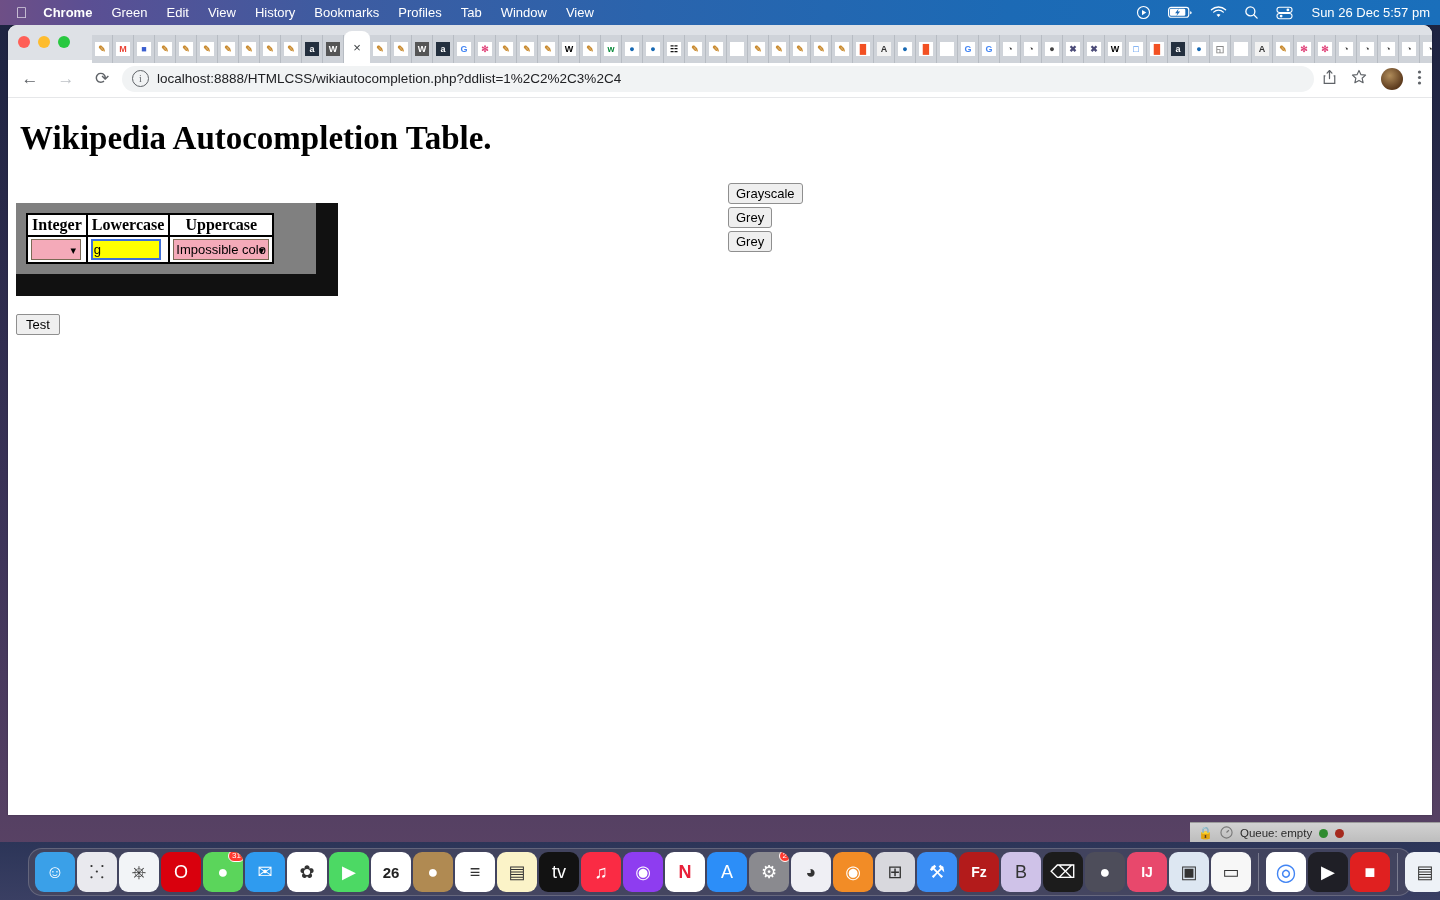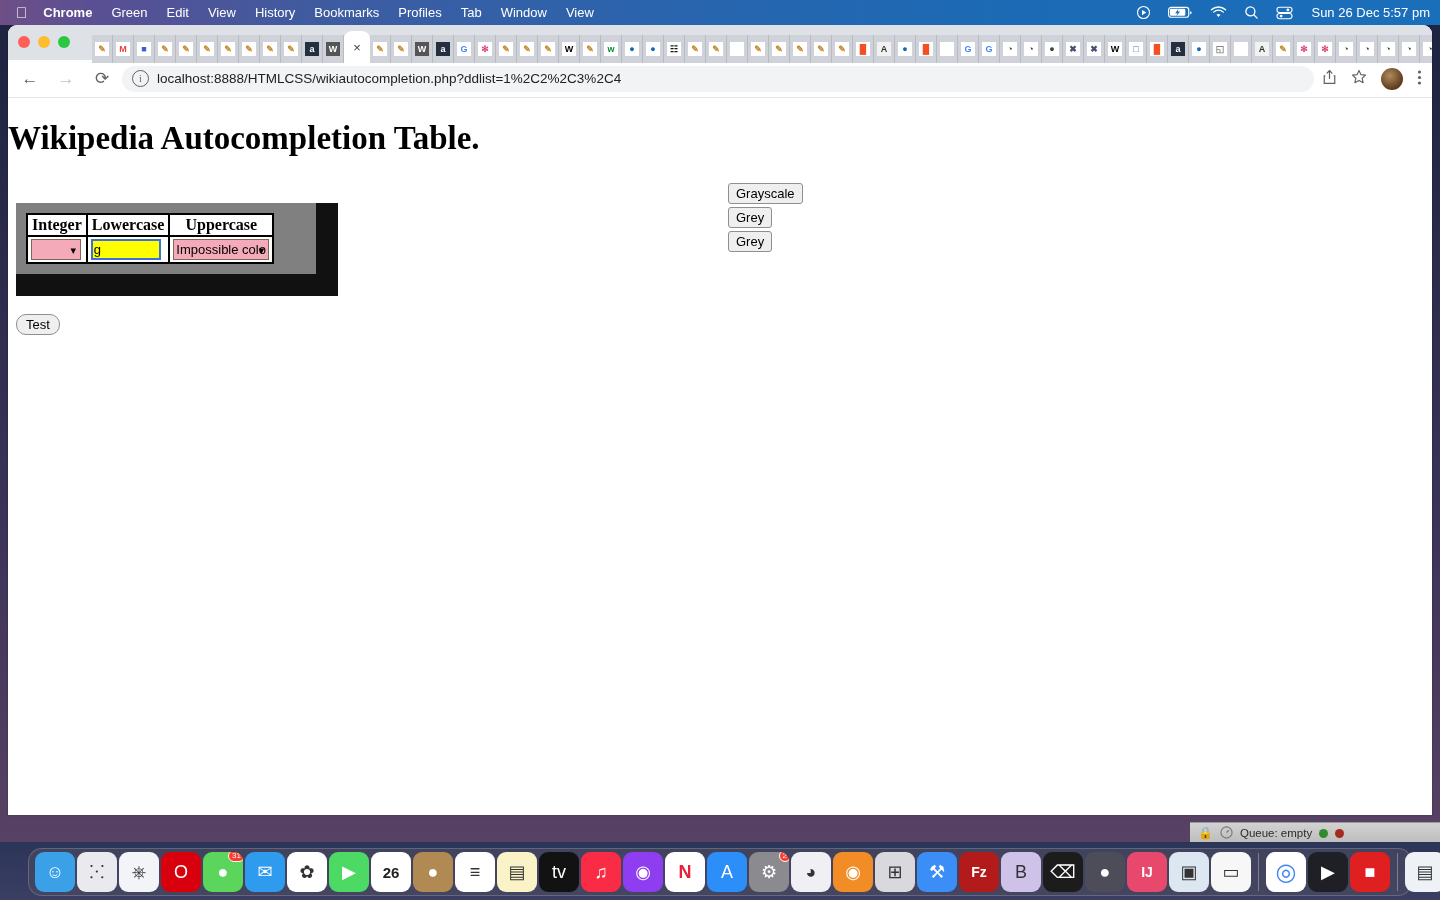--- a/index.html
+++ b/index.html
@@ -81,21 +81,21 @@
   .omnibox .urltext { white-space: nowrap; }
   .omnibox .dom { color: #202124; }
   .tb-icons { display: flex; align-items: center; margin-right: 10px; gap: 14px; color: #5f6368; font-size: 15px; }
   .avatar { width: 22px; height: 22px; border-radius: 50%;
     background: radial-gradient(circle at 40% 35%, #b08c5a, #5c3a1d 70%); }
 
   
   .page { position: relative; height: 716px; background: #fff; overflow: hidden; }
   h1.title {
     font-family: "Liberation Serif", serif; font-size: 33px; font-weight: bold;
-    margin: 0; padding: 22px 0 0 0; color: #000;
+    margin: 0; padding: 22px 0 0 12px; color: #000;
   }
   h3.subtitle {
     font-family: "Liberation Serif", serif; font-size: 18px; font-weight: bold;
     margin: 0; padding: 24px 0 0 0; color: #000;
   }
 
   .tablewrap {
     position: absolute; left: 8px; top: 105px;
     background: #808080; padding: 10px 10px 10px 10px;
     width: 280px;
@@ -138,21 +138,21 @@
   .suggestions { position: absolute; left: 720px; top: 85px; }
   .suggestions button {
     display: block; margin-bottom: 3px;
     font-family: "Liberation Sans", sans-serif; font-size: 13px;
     background: #efefef; border: 1px solid #8f8f8f; border-radius: 3px;
     padding: 2px 7px; color: #000;
   }
   .testbtn {
     position: absolute; left: 8px; top: 216px;
     font-family: "Liberation Sans", sans-serif; font-size: 13px;
-    background: #efefef; border: 1px solid #8f8f8f; border-radius: 10px;
+    background: #efefef; border: 1px solid #8f8f8f; border-radius: 2px;
     padding: 2px 9px; color: #000;
   }
 
   
   .termbar {
     position: absolute; left: 0; top: 822px; width: 1412px; height: 16px;
     background: linear-gradient(#d6d6d6,#b9b9b9);
     border: 1px solid #8a8a8a; border-radius: 0 0 6px 6px;
     font-family: "Liberation Mono", monospace; font-size: 10px; color: #1a1a1a;
     display: flex; align-items: center; padding-left: 6px; z-index: 10;

